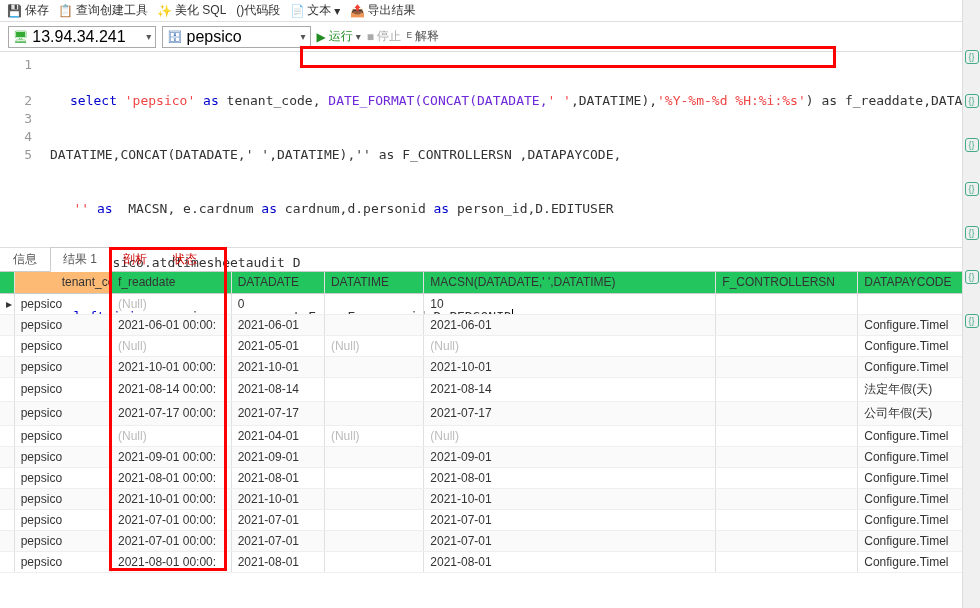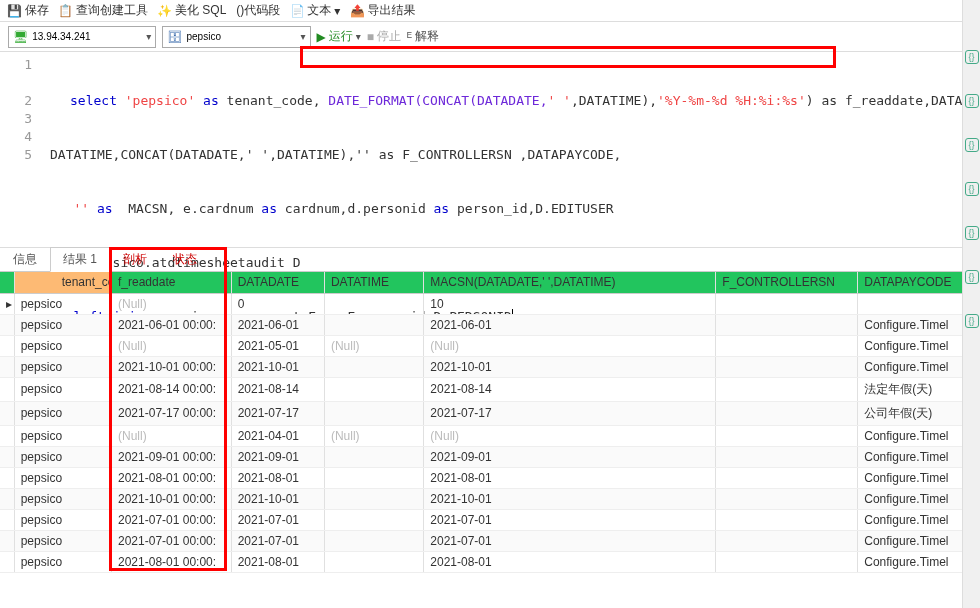--- a/index.html
+++ b/index.html
@@ -4,21 +4,21 @@
 <style>
   * { box-sizing: border-box; margin: 0; padding: 0; }
   body { font-family: "Microsoft YaHei", Arial, sans-serif; font-size: 12px; color: #333; background: #fff; width: 980px; height: 608px; overflow: hidden; position: relative; }
   
   .toolbar-top { display: flex; align-items: center; gap: 10px; padding: 2px 8px; border-bottom: 1px solid #ddd; height: 22px; }
   .tb-item { display: flex; align-items: center; gap: 3px; color: #333; cursor: pointer; }
   .tb-icon { width: 14px; height: 14px; display: inline-flex; align-items: center; justify-content: center; }
   
   .toolbar-conn { display: flex; align-items: center; gap: 6px; padding: 4px 8px; border-bottom: 1px solid #ddd; height: 30px; }
   .conn-box { display: flex; align-items: center; border: 1px solid #aaa; height: 22px; padding: 0 4px; gap: 4px; background: #fff; }
-  .conn-box input { border: none; outline: none; font-size: 10px; width: 110px; }
+  .conn-box input { border: none; outline: none; font-size: 16px; width: 110px; }
   .dd-arrow { color: #555; font-size: 10px; }
   .run-btn { display: flex; align-items: center; gap: 3px; color: #228B22; cursor: pointer; }
   .stop-btn { display: flex; align-items: center; gap: 3px; color: #aaa; }
   .explain-btn { display: flex; align-items: center; gap: 3px; color: #555; cursor: pointer; }
   
   .editor { position: relative; padding: 4px 0; border-bottom: 1px solid #ddd; height: 196px; font-family: Consolas, monospace; font-size: 13px; line-height: 18px; }
   .gutter { position: absolute; left: 0; top: 4px; width: 40px; text-align: right; color: #999; padding-right: 8px; }
   .gutter div { height: 18px; }
   .code { margin-left: 50px; white-space: pre; }
   .code .line { height: 18px; }

